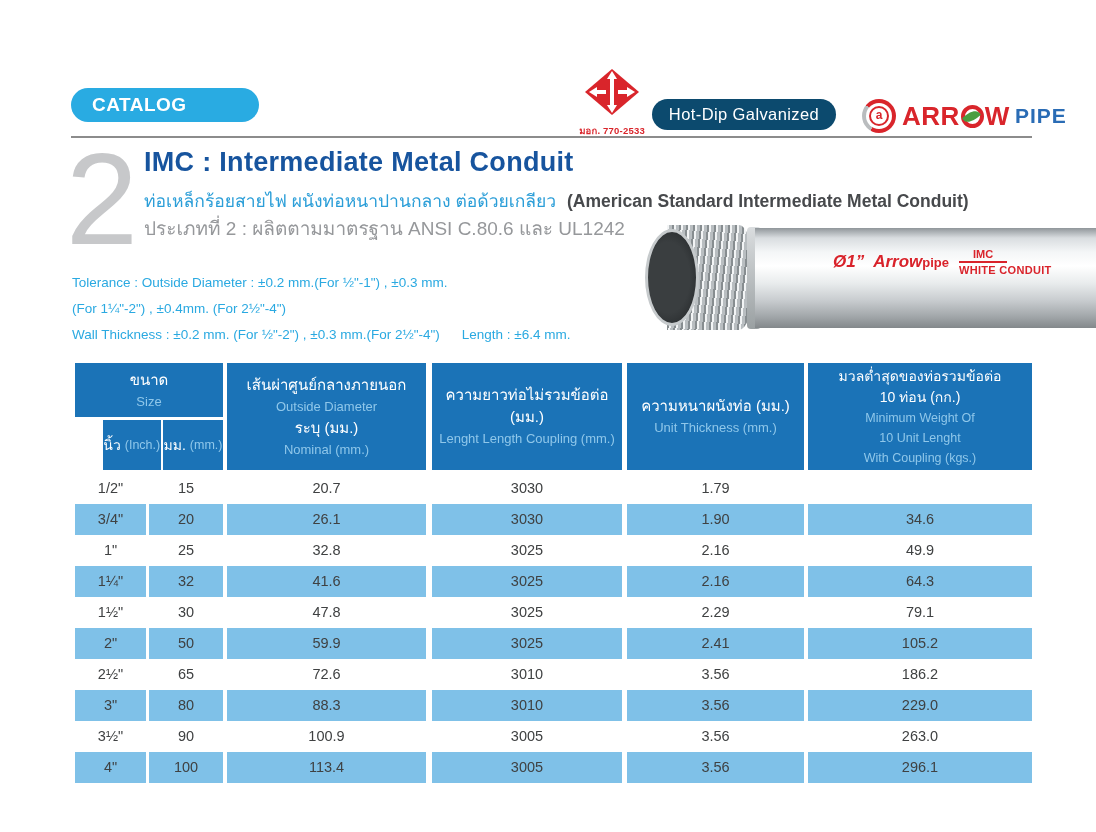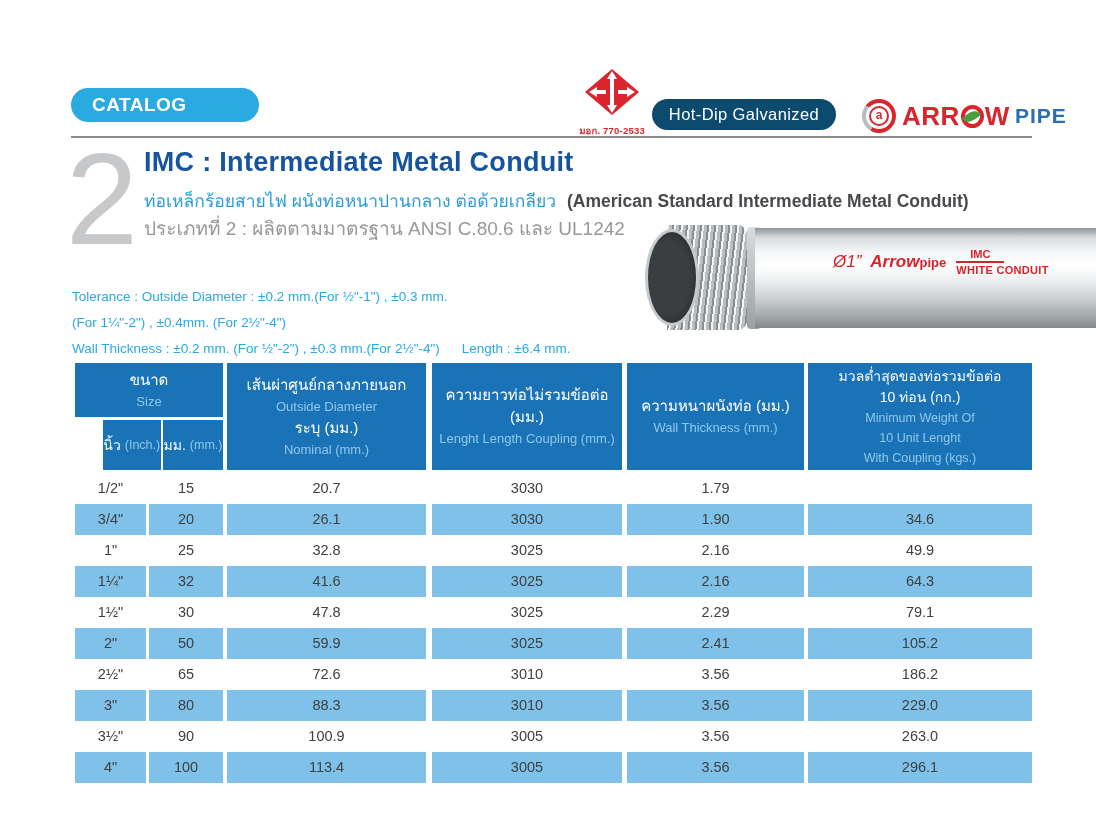--- a/index.html
+++ b/index.html
@@ -45,29 +45,29 @@
     background:repeating-linear-gradient(97deg,#f2f4f5 0 2px,#b9bec1 2px 5px,#878d90 5px 7px);
     border-radius:0 14px 14px 0/0 40% 40% 0;}
   .pipe .mouth{position:absolute;left:0;top:7px;width:54px;height:97px;border-radius:50%;
     background:radial-gradient(ellipse at 42% 50%,#3a3e40 0 55%,#1f2224 100%);
     border:3.5px solid #c6cacc;box-sizing:border-box;}
   .pipe .collar{position:absolute;left:102px;top:5px;width:14px;height:102px;border-radius:4px;
     background:linear-gradient(180deg,#dadddf,#9aa0a2);}
   .pipe .body{position:absolute;left:110px;top:6px;width:341px;height:100px;
     background:linear-gradient(180deg,#90969a 0%,#d9dde0 10%,#f4f6f7 24%,#ffffff 38%,#e9eced 55%,#c9cdd0 72%,#a3a8ab 88%,#83888b 100%);}
   .pipe .print{position:absolute;left:188px;top:26px;display:flex;align-items:center;color:#D9232B;white-space:nowrap;}
-  .print .sz{font-size:17px;font-weight:normal;font-style:italic;}
+  .print .sz{font-size:17px;font-weight:bold;font-style:italic;}
   .print .br{font-size:17px;font-weight:bold;font-style:italic;margin-left:9px;}
   .print .br2{font-size:13px;font-weight:bold;}
   .print .frac{display:inline-flex;flex-direction:column;align-items:flex-start;margin-left:10px;font-size:11px;font-weight:bold;}
   .print .frac .top{padding:0 14px 1px 14px;border-bottom:2px solid #D9232B;}
   .print .frac .bot{padding-top:1px;letter-spacing:.3px;}
 
   
-  .tol{left:72px;top:270px;font-size:13.5px;line-height:26px;color:#2AA9E1;white-space:nowrap;margin-top:14px;}
+  .tol{left:72px;top:270px;font-size:13.5px;line-height:26px;color:#2AA9E1;white-space:nowrap;}
   .tol .gap-l{margin-left:22px;}
 
   
   .tbl{left:75px;top:363px;width:957px;}
   .hrow{display:flex;}
   .hcell{background:#1B73B7;display:flex;flex-direction:column;justify-content:center;align-items:center;text-align:center;}
   .hgap{background:#fff;}
   .th-t{color:#ffffff;font-size:15px;line-height:22px;}
   .th-e{color:#8FC7EA;font-size:13px;line-height:21px;}
   .th-t.sm{font-size:14px;line-height:21px;}
@@ -189,21 +189,21 @@
         <div class="th-e">Nominal (mm.)</div>
       </div>
       <div class="hgap g6"></div>
       <div class="hcell w-len">
         <div class="th-t">ความยาวท่อไม่รวมข้อต่อ (มม.)</div>
         <div class="th-e">Lenght Length Coupling (mm.)</div>
       </div>
       <div class="hgap g5"></div>
       <div class="hcell w-wall">
         <div class="th-t">ความหนาผนังท่อ (มม.)</div>
-        <div class="th-e">Wall Thickness (mm.)</div>
+        <div class="th-e">Unit Thickness (mm.)</div>
       </div>
       <div class="hgap g4"></div>
       <div class="hcell w-wt">
         <div class="th-t sm">มวลต่ำสุดของท่อรวมข้อต่อ</div>
         <div class="th-t sm">10 ท่อน (กก.)</div>
         <div class="th-e sm">Minimum Weight Of</div>
         <div class="th-e sm">10 Unit Lenght</div>
         <div class="th-e sm">With Coupling (kgs.)</div>
       </div>
     </div>

